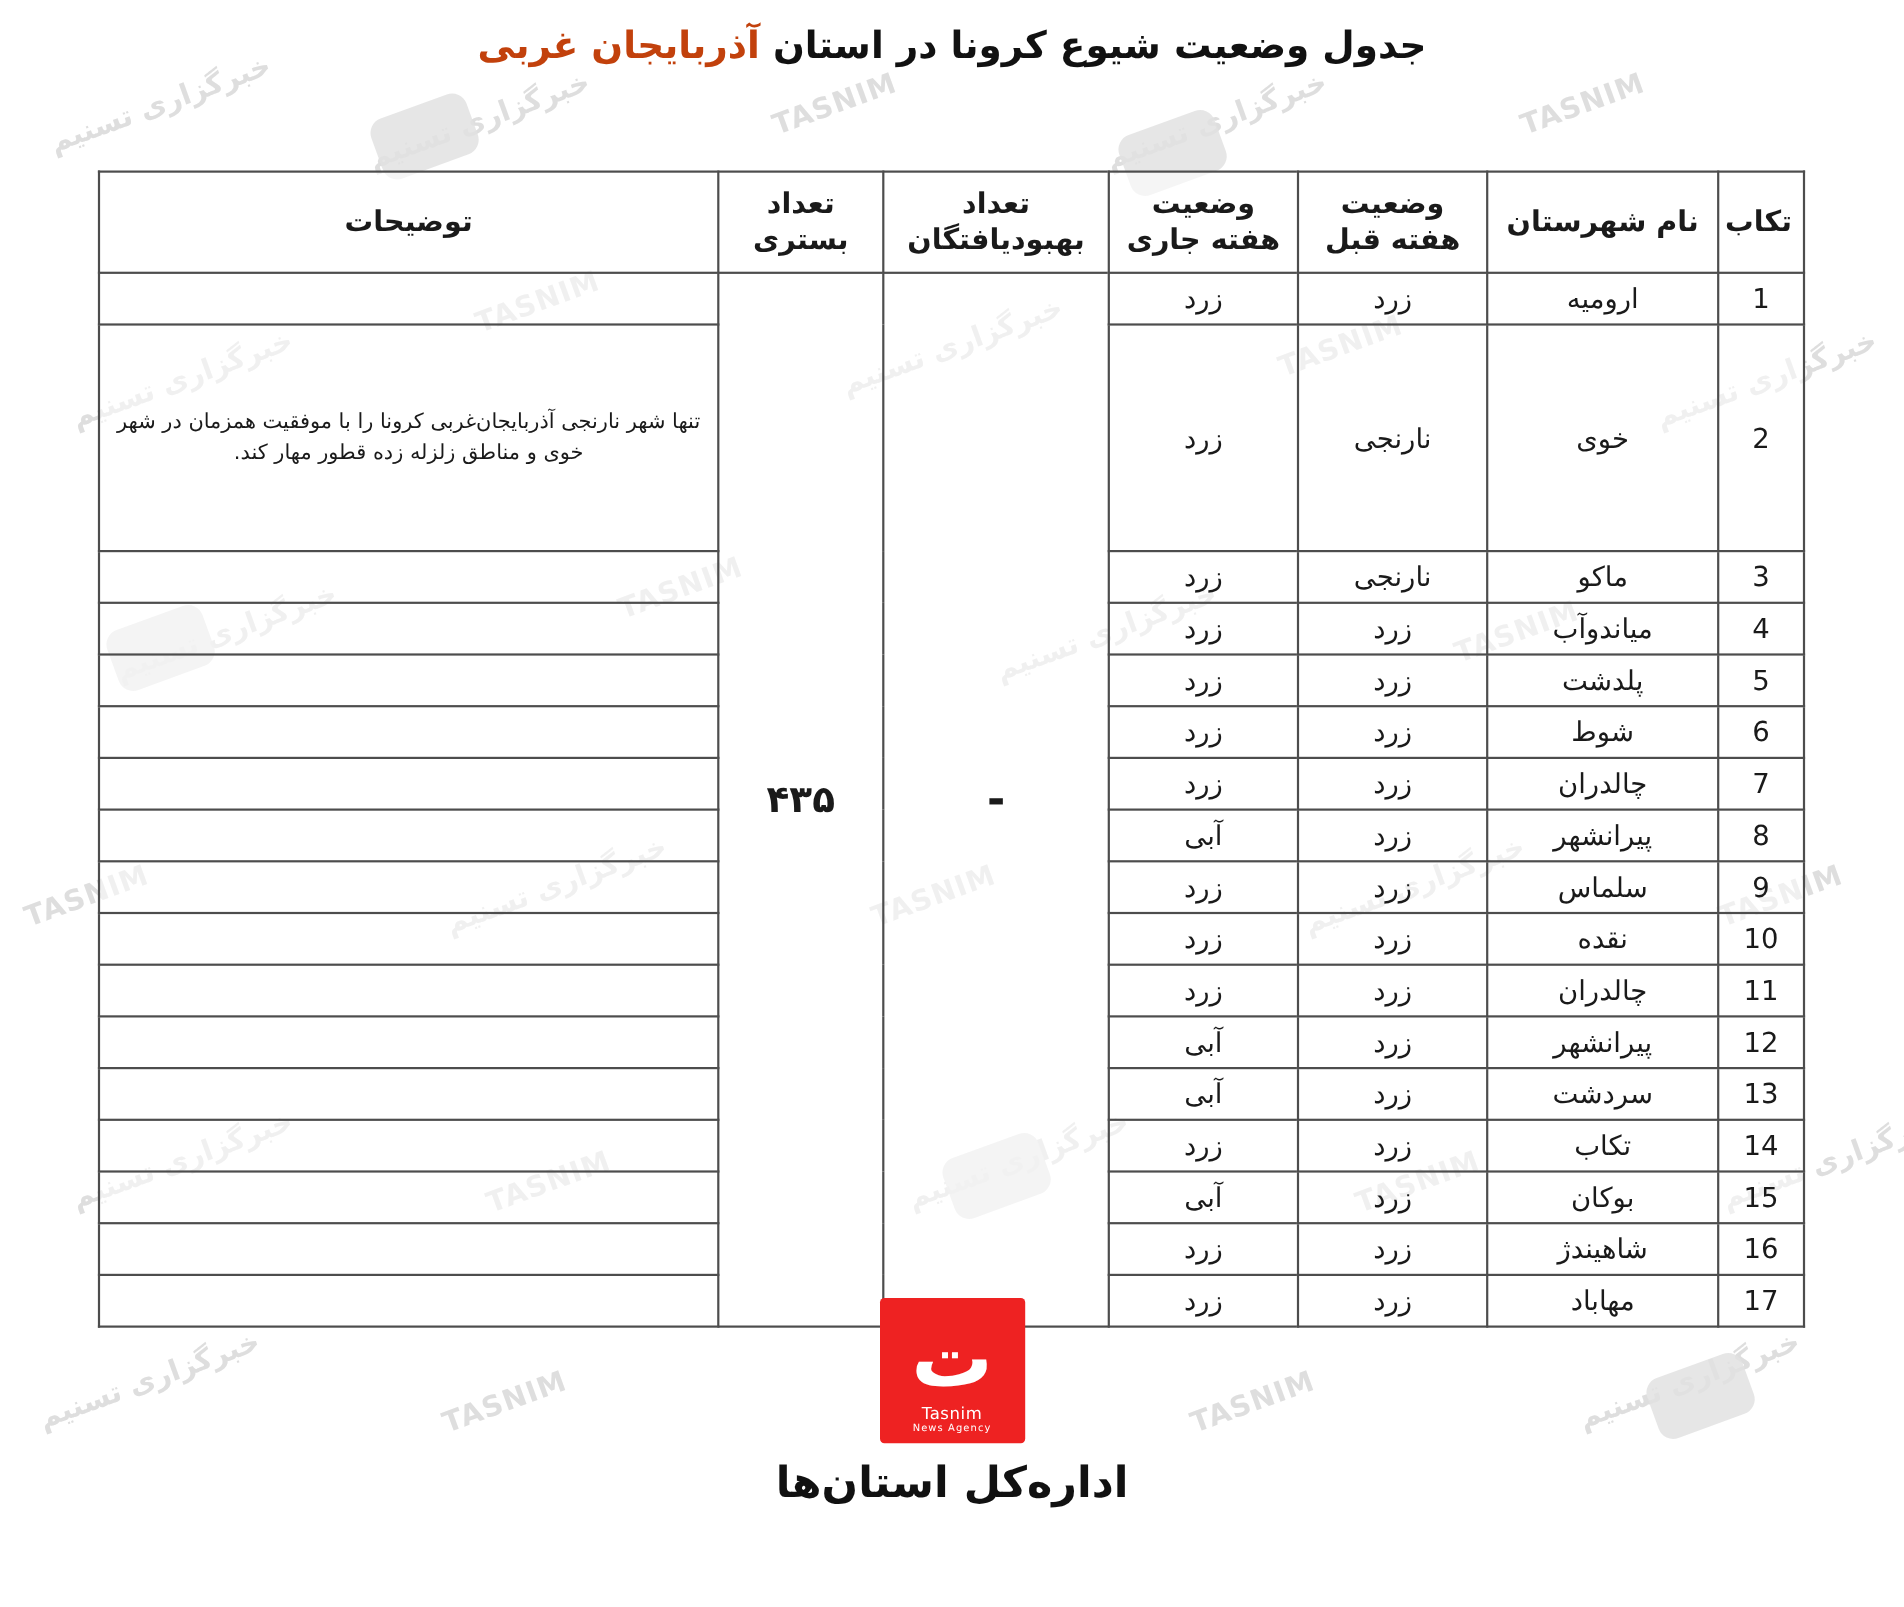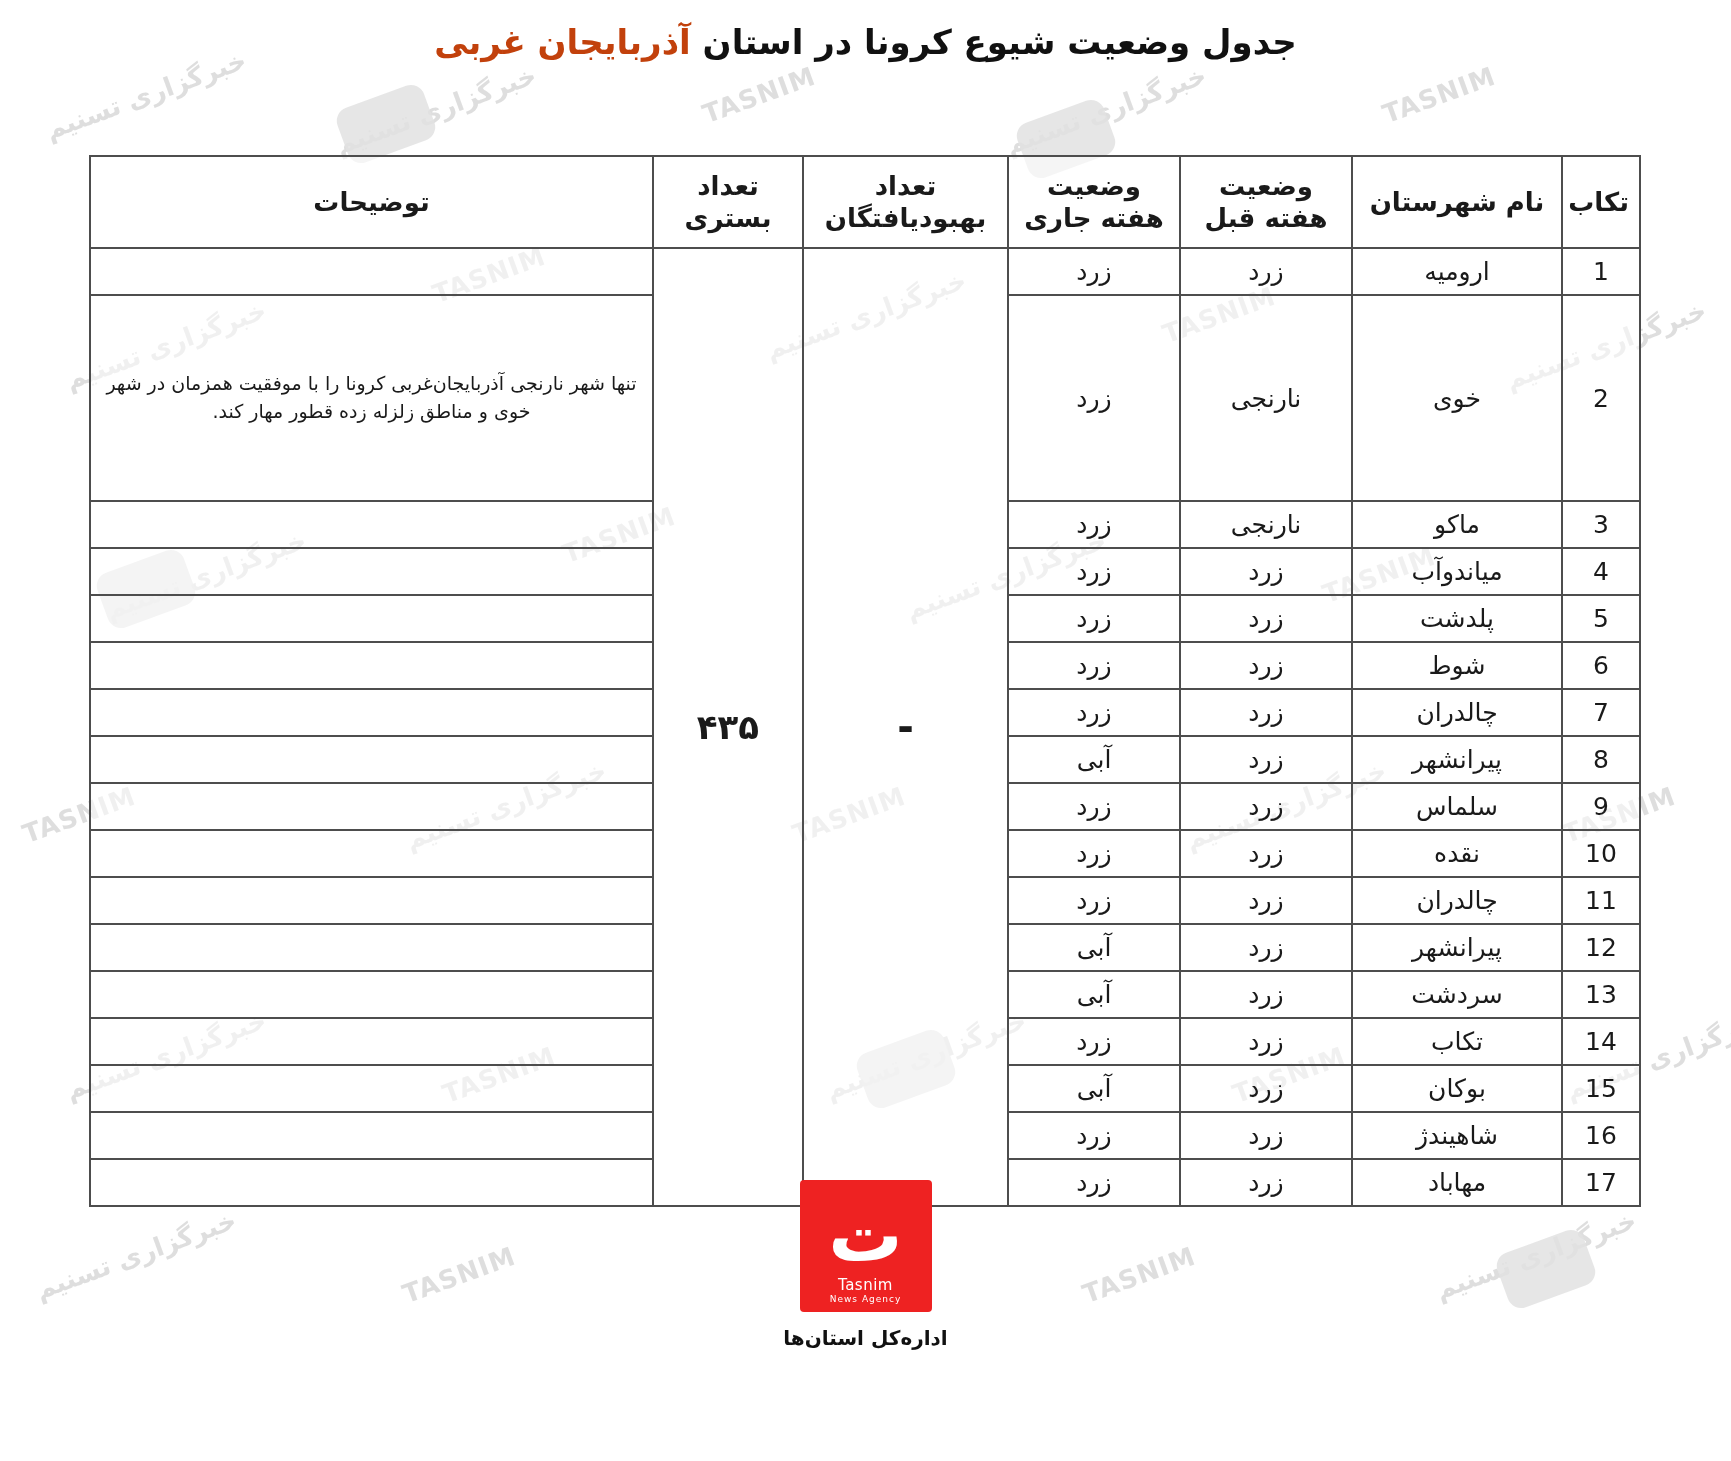--- a/index.html
+++ b/index.html
@@ -150,21 +150,21 @@
     bottom: 8px;
     left: 0;
     width: 100%;
     color: #fff;
     font-size: 15px;
     letter-spacing: .5px;
   }
   .logo-caption .ag { display:block; font-size: 9px; letter-spacing: 1px; }
   .footer-text {
     margin-top: 14px;
-    font-size: 20px;
+    font-size: 39px;
     font-weight: bold;
     color: #111;
     direction: rtl;
   }
 </style>
 </head>
 <body>
 
 <div class="watermark-layer">
   <div class="wm wm-text" style="left:40px;  top:80px;  transform:rotate(-20deg);">خبرگزاری تسنیم</div>

